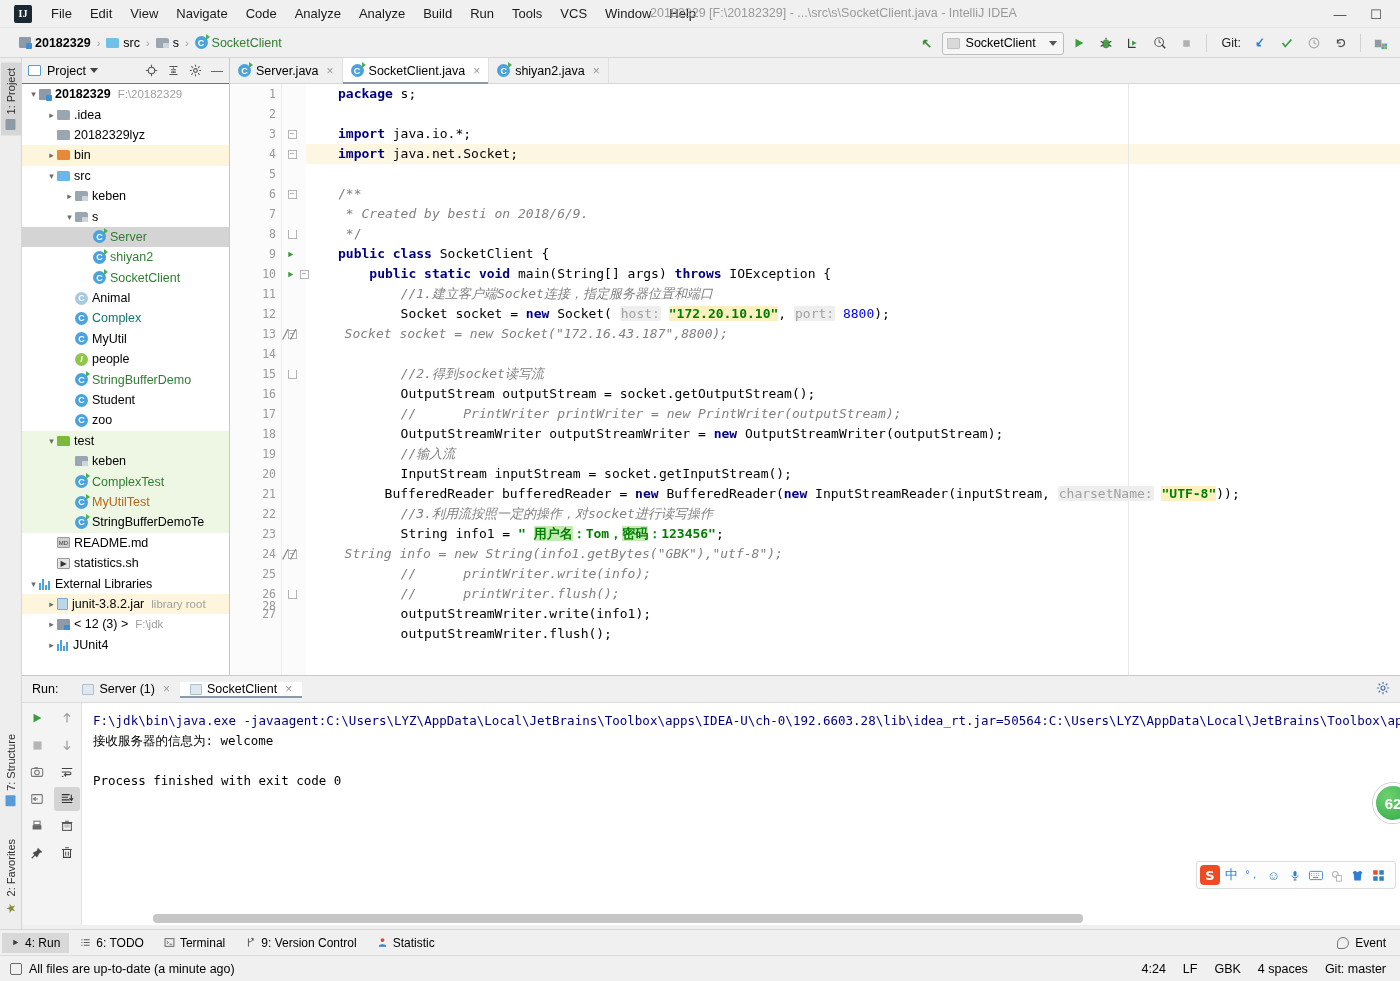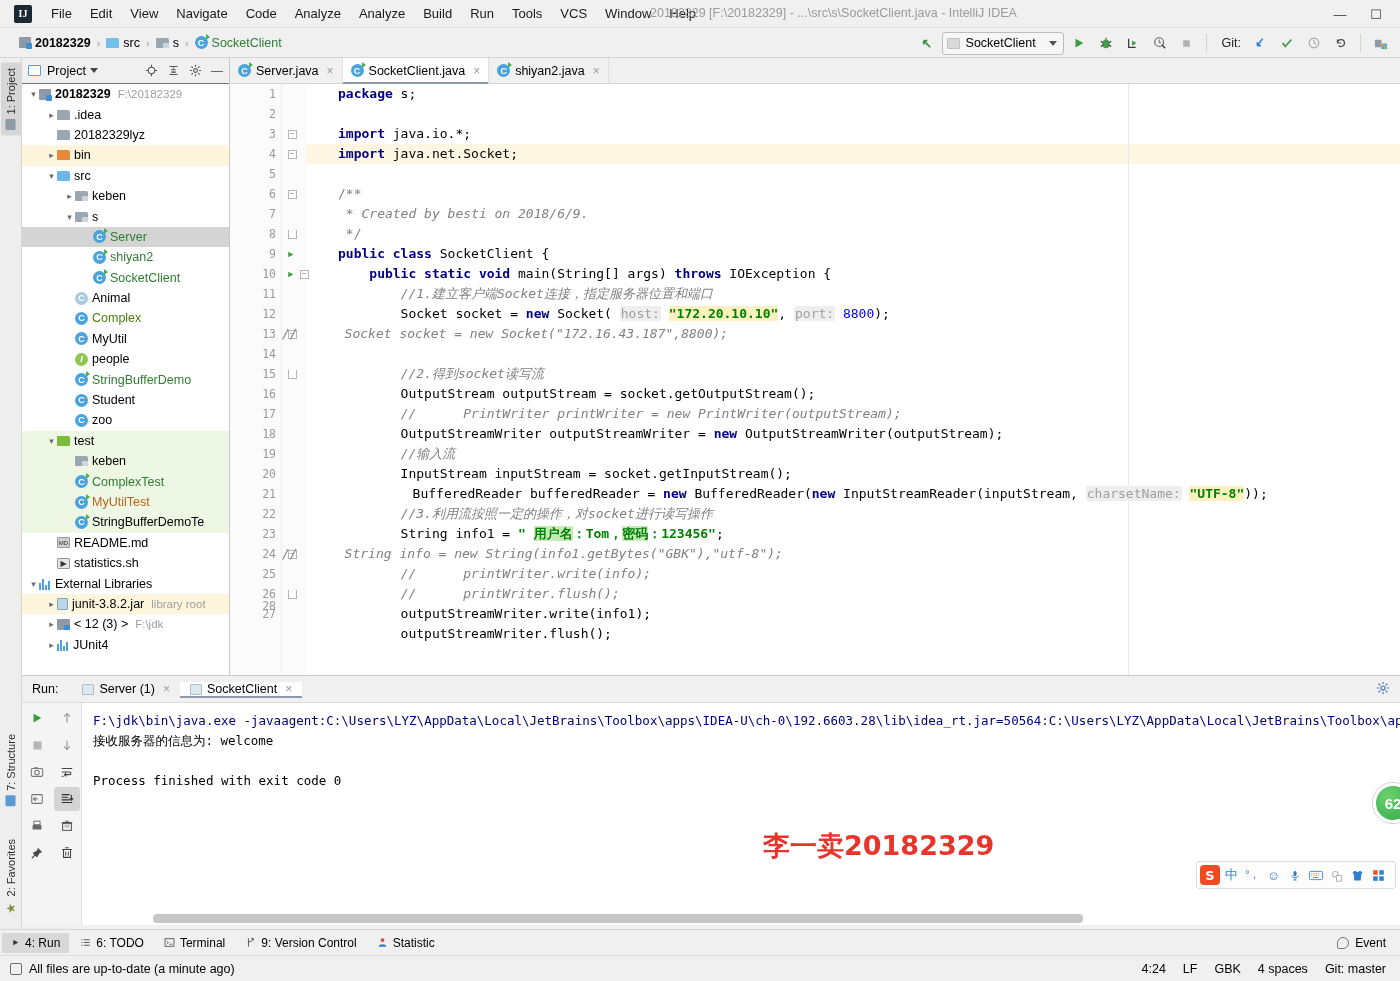--- a/index.html
+++ b/index.html
@@ -101,21 +101,21 @@
 
   .tree { position:absolute; top:26px; left:0; right:0; bottom:10px; overflow:hidden; font-size:12.5px; }
   .trow { height:20.4px; display:flex; align-items:center; white-space:nowrap; position:relative; }
   .trow.sel { background:#d4d4d4; }
   .trow.hl-yellow { background:#fdf6dd; }
   .trow.hl-green { background:#eef7e3; }
   .arrow { width:11px; display:inline-block; text-align:center; color:#6b6b6b; font-size:9px; flex:none; }
   .tlabel { margin-left:4px; }
   .tlabel.green { color:#2f7d32; }
   .tlabel.orange { color:#b5651d; }
-  .tlabel.blue { color:#4d7c0f; }
+  .tlabel.blue { color:#0f766e; }
   .tlabel.bold { font-weight:bold; }
   .tdim { color:#9e9e9e; margin-left:7px; font-size:11.5px; }
   .ic-folder-orange { width:13px;height:10px;background:#e8883a;border-radius:1px 2px 1px 1px;}
   .ic-folder-green { width:13px;height:10px;background:#7cba3d;border-radius:1px 2px 1px 1px;}
   .ic-folder-gray { width:13px;height:10px;background:#9aa7b0;border-radius:1px 2px 1px 1px;}
   .ic-folder-blue { width:13px;height:10px;background:#6ab7e8;border-radius:1px 2px 1px 1px;}
   .ic-md { width:13px;height:11px;background:#d0d0d0;border:1px solid #9a9a9a;border-radius:1px;font-size:6px;color:#333;display:flex;align-items:center;justify-content:center;}
   .ic-sh { width:13px;height:11px;background:#e4e4e4;border:1px solid #9a9a9a;border-radius:1px;font-size:8px;color:#333;display:flex;align-items:center;justify-content:center;}
   .ic-lib { width:12px;height:12px;display:flex;align-items:flex-end;gap:1px;}
   .ic-lib i { display:block; width:2px; background:#4aa3dd; }
@@ -669,21 +669,21 @@
           <div class="cl" data-name="code-line" style="top: 200px; left: 32px;">        <span class="cmt">//1.建立客户端Socket连接，指定服务器位置和端口</span></div>
           <div class="cl" data-name="code-line" style="top: 220px; left: 32px;">        Socket socket = <span class="kw">new</span> Socket( <span class="param">host:</span> <span class="str strhl">"172.20.10.10"</span>, <span class="param">port:</span> <span class="num">8800</span>);</div>
           <div class="cl" data-name="code-line" style="top: 240px; left: -24px;"><span class="cmt">//      Socket socket = new Socket("172.16.43.187",8800);</span></div>
           <div class="cl" data-name="code-line" style="top: 260px; left: 32px;"></div>
           <div class="cl" data-name="code-line" style="top: 280px; left: 32px;">        <span class="cmt">//2.得到socket读写流</span></div>
           <div class="cl" data-name="code-line" style="top: 300px; left: 32px;">        OutputStream outputStream = socket.getOutputStream();</div>
           <div class="cl" data-name="code-line" style="top: 320px; left: 32px;">        <span class="cmt">//      PrintWriter printWriter = new PrintWriter(outputStream);</span></div>
           <div class="cl" data-name="code-line" style="top: 340px; left: 32px;">        OutputStreamWriter outputStreamWriter = <span class="kw">new</span> OutputStreamWriter(outputStream);</div>
           <div class="cl" data-name="code-line" style="top: 360px; left: 32px;">        <span class="cmt">//输入流</span></div>
           <div class="cl" data-name="code-line" style="top: 380px; left: 32px;">        InputStream inputStream = socket.getInputStream();</div>
-          <div class="cl" data-name="code-line" style="top: 400px; left: 44px; text-align: center;">        BufferedReader bufferedReader = <span class="kw">new</span> BufferedReader(<span class="kw">new</span> InputStreamReader(inputStream, <span class="param">charsetName:</span> <span class="str strhl">"UTF-8"</span>));</div>
+          <div class="cl" data-name="code-line" style="top: 400px; left: 16px; text-align: center;">        BufferedReader bufferedReader = <span class="kw">new</span> BufferedReader(<span class="kw">new</span> InputStreamReader(inputStream, <span class="param">charsetName:</span> <span class="str strhl">"UTF-8"</span>));</div>
           <div class="cl" data-name="code-line" style="top: 420px; left: 32px;">        <span class="cmt">//3.利用流按照一定的操作，对socket进行读写操作</span></div>
           <div class="cl" data-name="code-line" style="top: 440px; left: 32px;">        String info1 = <span class="str">" </span><span class="str grn-hl">用户名</span><span class="str">：Tom，</span><span class="str grn-hl">密码</span><span class="str">：123456"</span>;</div>
           <div class="cl" data-name="code-line" style="top: 460px; left: -24px;"><span class="cmt">//      String info = new String(info1.getBytes("GBK"),"utf-8");</span></div>
           <div class="cl" data-name="code-line" style="top: 480px; left: 32px;">        <span class="cmt">//      printWriter.write(info);</span></div>
           <div class="cl" data-name="code-line" style="top: 500px; left: 32px;">        <span class="cmt">//      printWriter.flush();</span></div>
           <div class="cl" data-name="code-line" style="top: 520px; left: 32px;">        outputStreamWriter.write(info1);</div>
           <div class="cl" data-name="code-line" style="top: 540px; left: 32px;">        outputStreamWriter.flush();</div>
         </div>
     </div>
   </div>
@@ -783,21 +783,20 @@
             <path d="M2.5 4 L13.5 4 M6 2 L10 2" stroke="#444" stroke-width="1.3"></path>
             <path d="M6.5 6.5 L6.5 11 M9.5 6.5 L9.5 11" stroke="#444" stroke-width="1.1"></path>
           </svg>
       </div>
     </div>
 
     <div class="console" id="console" data-name="console-output">
         <div class="cline black" data-name="console-line" style="top: 70px; left: 10px;">Process finished with exit code 0</div>
         <div class="cline black" data-name="console-line" style="top: 30px; left: 10px;">接收服务器的信息为: welcome</div>
         <div class="cline" data-name="console-line" style="top: 10px; left: 10px;">F:\jdk\bin\java.exe -javaagent:C:\Users\LYZ\AppData\Local\JetBrains\Toolbox\apps\IDEA-U\ch-0\192.6603.28\lib\idea_rt.jar=50564:C:\Users\LYZ\AppData\Local\JetBrains\Toolbox\apps\IDEA-U\ch</div>
-      <div class="watermark" id="watermark" style="left:680px; top:125px;" data-name="watermark-text">李一卖20182329</div>
       <div class="hscroll" data-name="horizontal-scrollbar"></div>
     </div>
   </div>
 
   <div class="imebar" data-name="sogou-ime-toolbar">
     <div class="ime-logo" data-name="sogou-logo-icon">S</div>
     <div class="ime-ic" data-name="ime-mode-icon">中</div>
     <div class="ime-ic" data-name="ime-punctuation-icon" style="font-size:10px;">°，</div>
     <div class="ime-ic" data-name="smiley-icon">☺</div>
     <div class="ime-ic" data-name="microphone-icon">

